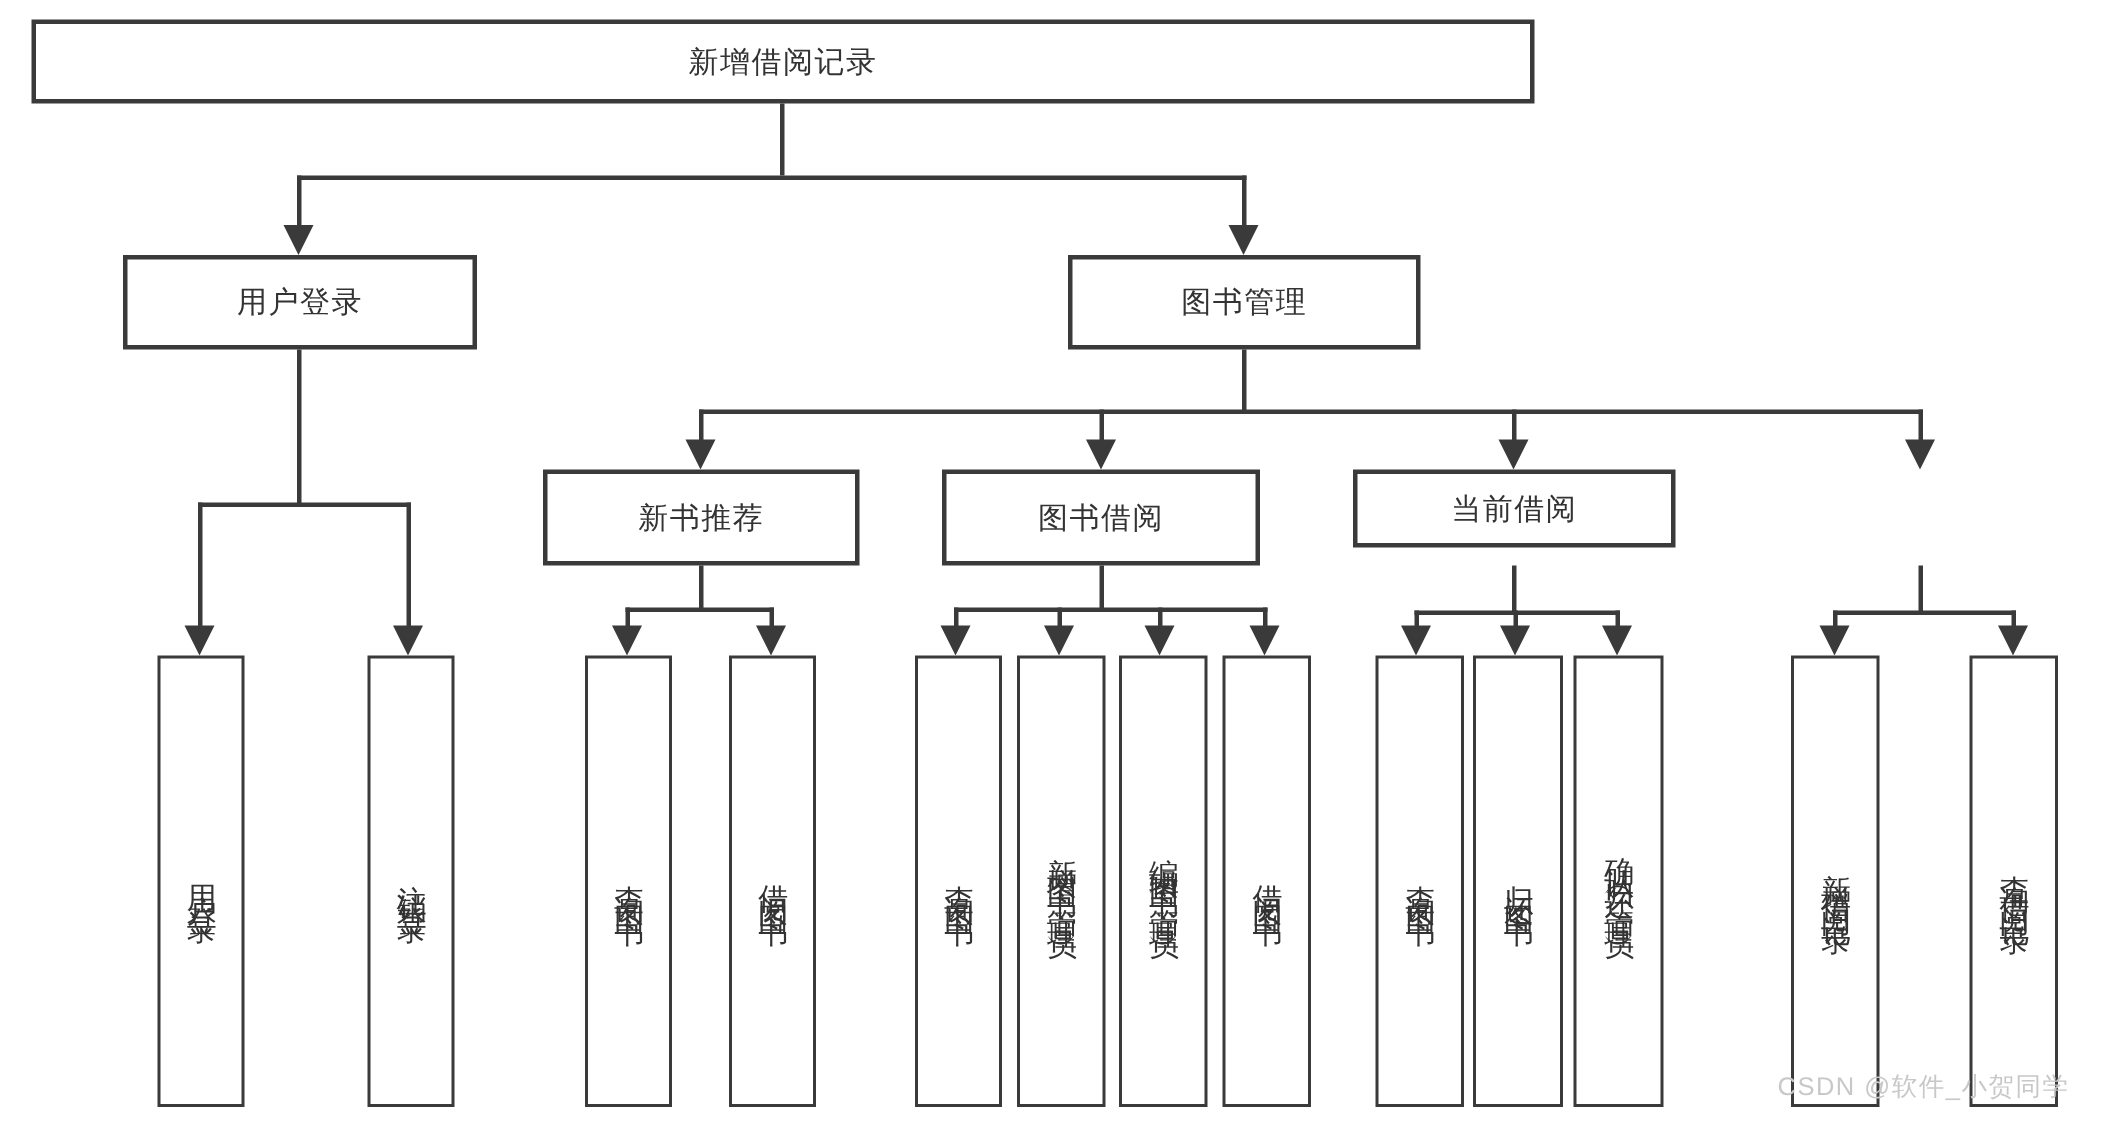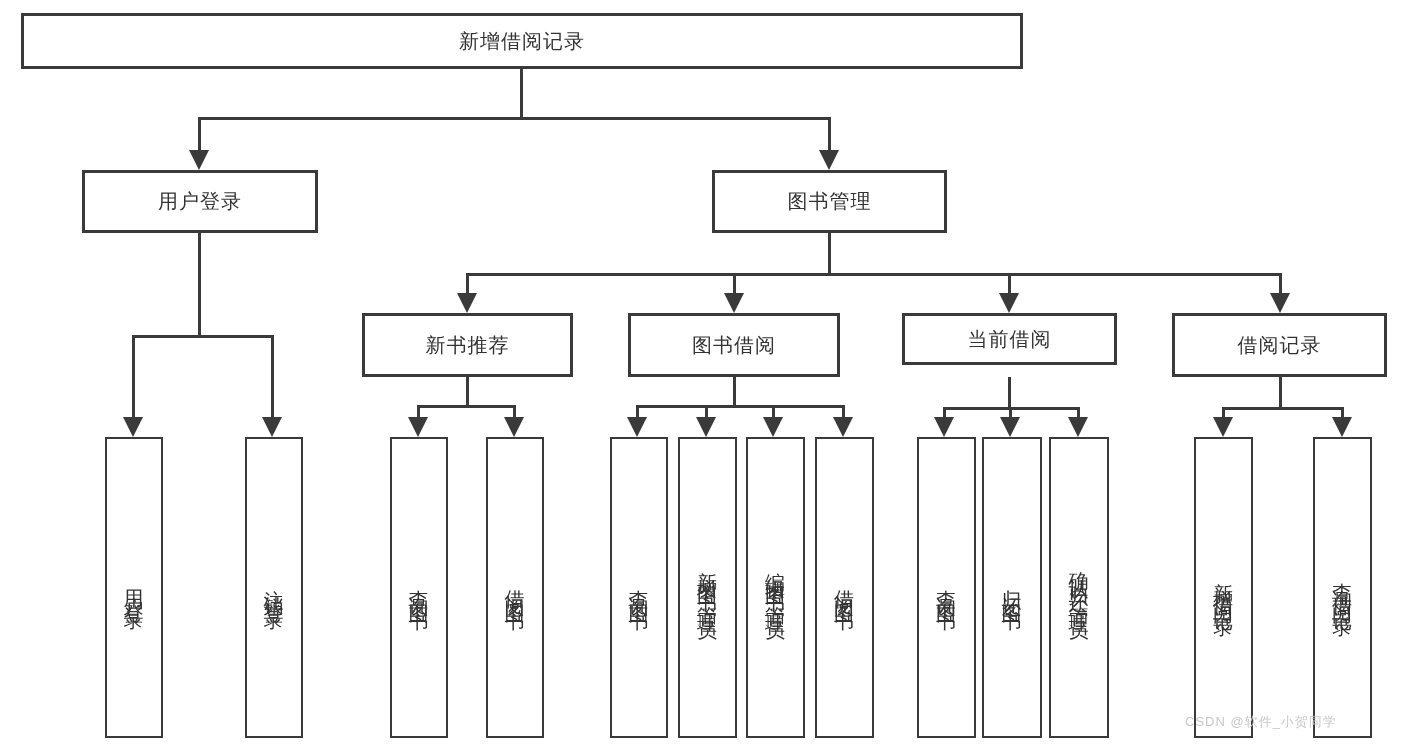--- a/index.html
+++ b/index.html
@@ -58,21 +58,21 @@
     width: 0;
     height: 0;
     border-left: 10px solid transparent;
     border-right: 10px solid transparent;
     border-top: 20px solid #3a3a3a;
   }
   .watermark {
     position: absolute;
     left: 1185px;
     top: 713px;
-    font-size: 13px;
+    font-size: 17px;
     color: #c8c8c8;
     letter-spacing: 1px;
     white-space: nowrap;
   }
 </style>
 </head>
 <body>
 
 <div id="stage">
 
@@ -102,21 +102,20 @@
   <div class="vline" style="left:1008px; top:273px; height:24px;"></div>
   <div class="vline" style="left:1279px; top:273px; height:24px;"></div>
   <div class="arrow" style="left:457px; top:293px;"></div>
   <div class="arrow" style="left:724px; top:293px;"></div>
   <div class="arrow" style="left:999px; top:293px;"></div>
   <div class="arrow" style="left:1270px; top:293px;"></div>
 
   <div class="box" style="left:362px; top:313px; width:211px; height:64px;">新书推荐</div>
   <div class="box" style="left:628px; top:313px; width:212px; height:64px;">图书借阅</div>
   <div class="box" style="left:902px; top:313px; width:215px; height:52px;">当前借阅</div>
-  <div class="box" style="left:1172px; top:313px; width:215px; height:64px;">借阅记录</div>
 
   <div class="vline" style="left:466px; top:377px; height:30px;"></div>
   <div class="hline" style="left:417px; top:405px; width:99px;"></div>
   <div class="vline" style="left:417px; top:405px; height:15px;"></div>
   <div class="vline" style="left:513px; top:405px; height:15px;"></div>
   <div class="arrow" style="left:408px; top:417px;"></div>
   <div class="arrow" style="left:504px; top:417px;"></div>
 
   <div class="vline" style="left:733px; top:377px; height:30px;"></div>
   <div class="hline" style="left:636px; top:405px; width:209px;"></div>

